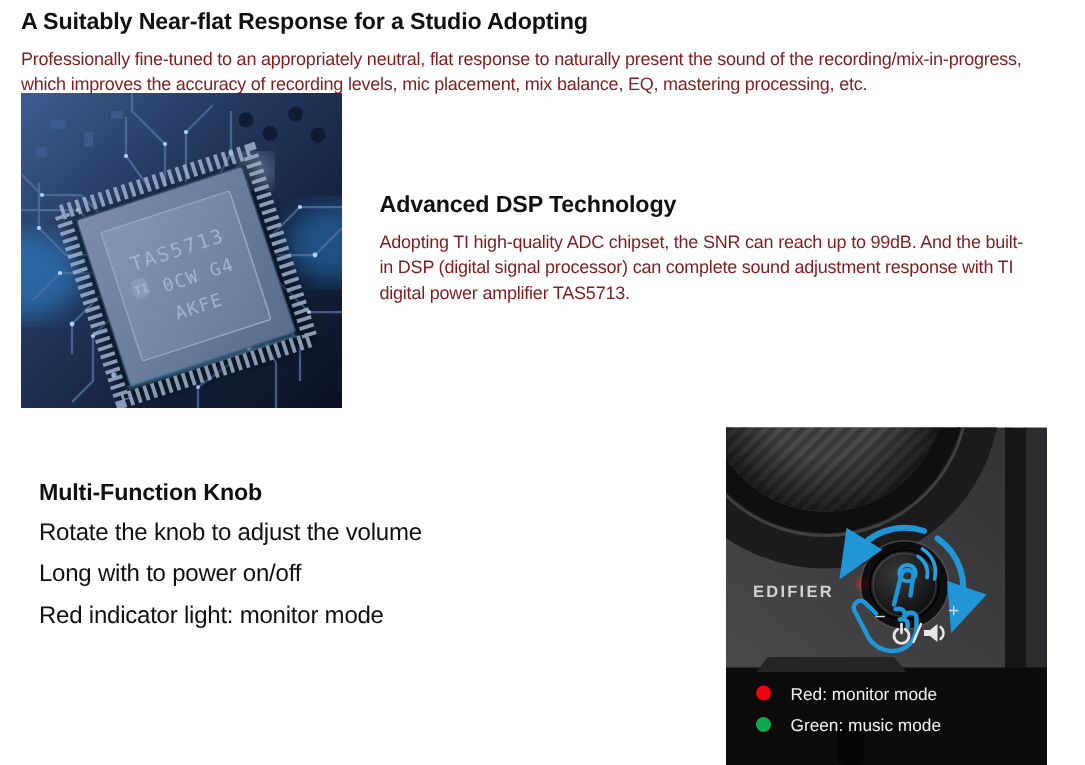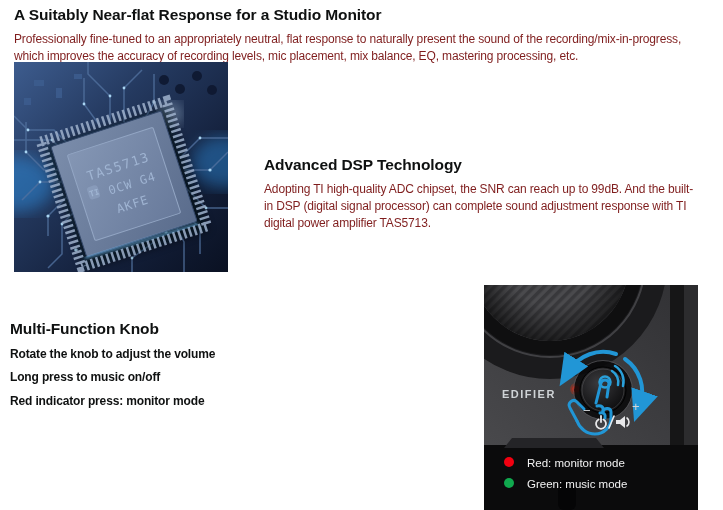--- a/index.html
+++ b/index.html
@@ -12,33 +12,33 @@
   .heading{
     font-size:15.5px;font-weight:700;line-height:1.2;margin:0;
     letter-spacing:-0.1px;color:#0f1111;
   }
   .body-text{
     font-size:12px;line-height:1.45;margin:6px 0 0 0;
     letter-spacing:-0.15px;color:#7f1d1d;
   }
   .sec-flat{position:absolute;left:14px;top:6px;width:692px;}
   .fig-chip{position:absolute;left:14px;top:62px;width:214px;height:210px;}
-  .sec-dsp{position:absolute;left:264px;top:128px;width:440px;margin-top:28px;}
-  .sec-knob{position:absolute;left:10px;top:320px;width:320px;}
-  .feature{font-size:12px;line-height:1.05;letter-spacing:-0.15px;
-    margin:0 0 11px 0;color:#0f1111;font-weight:bold;}
+  .sec-dsp{position:absolute;left:253px;top:128px;width:440px;}
+  .sec-knob{position:absolute;left:26px;top:320px;width:320px;}
+  .feature{font-size:16px;line-height:1.05;letter-spacing:-0.15px;
+    margin:0 0 11px 0;color:#0f1111;}
   .feature:first-of-type{margin-top:9px;}
   .fig-knob{position:absolute;left:484px;top:285px;width:196px;height:225px;}
   svg{display:block;}
 </style>
 </head>
 <body>
 
 <div class="sec-flat">
-  <h2 class="heading">A Suitably Near-flat Response for a Studio Monitor</h2>
+  <h2 class="heading">A Suitably Near-flat Response for a Studio Adopting</h2>
   <p class="body-text">Professionally fine-tuned to an appropriately neutral, flat response to naturally present the sound of the recording/mix-in-progress, which improves the accuracy of recording levels, mic placement, mix balance, EQ, mastering processing, etc.</p>
 </div>
 
 <div class="fig-chip">
   <svg width="214" height="210" viewBox="0 0 214 210">
     <defs>
       <linearGradient id="bgG" x1="0" y1="0" x2="1" y2="1">
         <stop offset="0" stop-color="#3d5c8e"></stop>
         <stop offset="0.35" stop-color="#24395f"></stop>
         <stop offset="0.7" stop-color="#131f3a"></stop>
@@ -137,22 +137,22 @@
 </div>
 
 <div class="sec-dsp">
   <h2 class="heading">Advanced DSP Technology</h2>
   <p class="body-text" style="width:437px">Adopting TI high-quality ADC chipset, the SNR can reach up to 99dB. And the built-in DSP (digital signal processor) can complete sound adjustment response with TI digital power amplifier TAS5713.</p>
 </div>
 
 <div class="sec-knob">
   <h2 class="heading">Multi-Function Knob</h2>
   <p class="feature">Rotate the knob to adjust the volume</p>
-  <p class="feature">Long press to music on/off</p>
-  <p class="feature">Red indicator press: monitor mode</p>
+  <p class="feature">Long with to power on/off</p>
+  <p class="feature">Red indicator light: monitor mode</p>
 </div>
 
 <div class="fig-knob">
   <svg width="214" height="225" viewBox="0 0 214 225">
     <defs>
       <linearGradient id="panelG" x1="0" y1="1" x2="1" y2="0">
         <stop offset="0" stop-color="#49494c"></stop>
         <stop offset="1" stop-color="#323235"></stop>
       </linearGradient>
       <radialGradient id="knobG" cx="0.4" cy="0.35" r="0.8">

